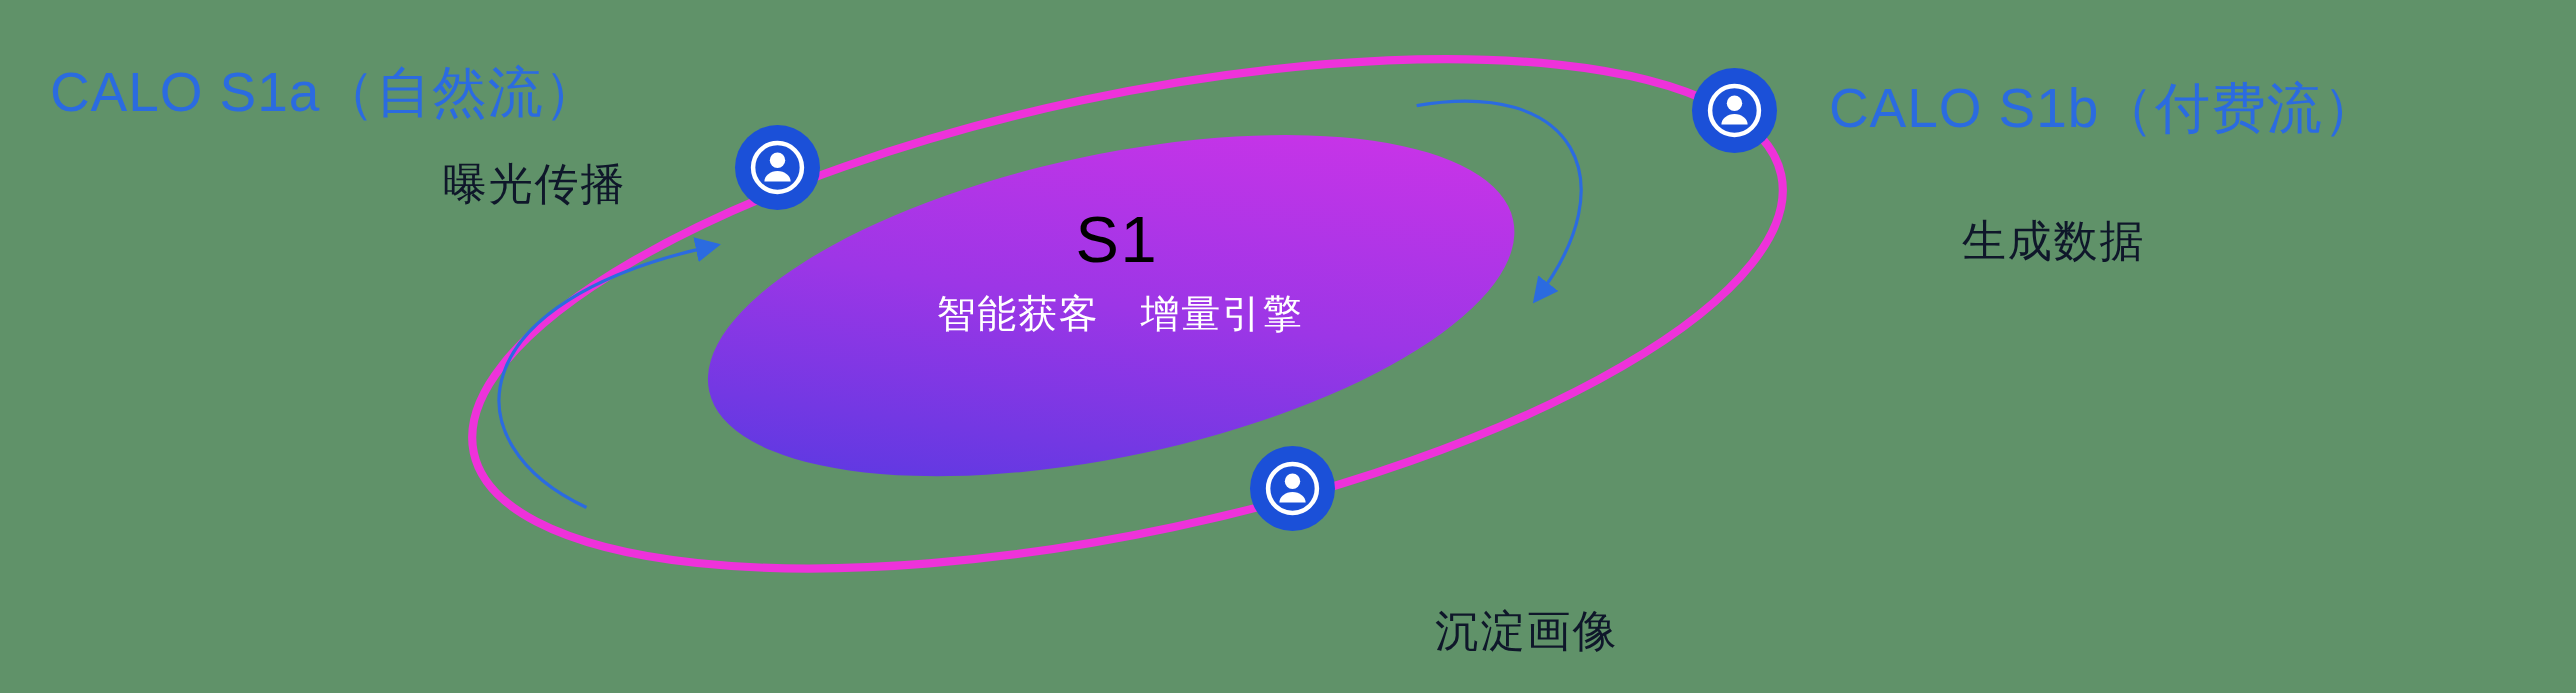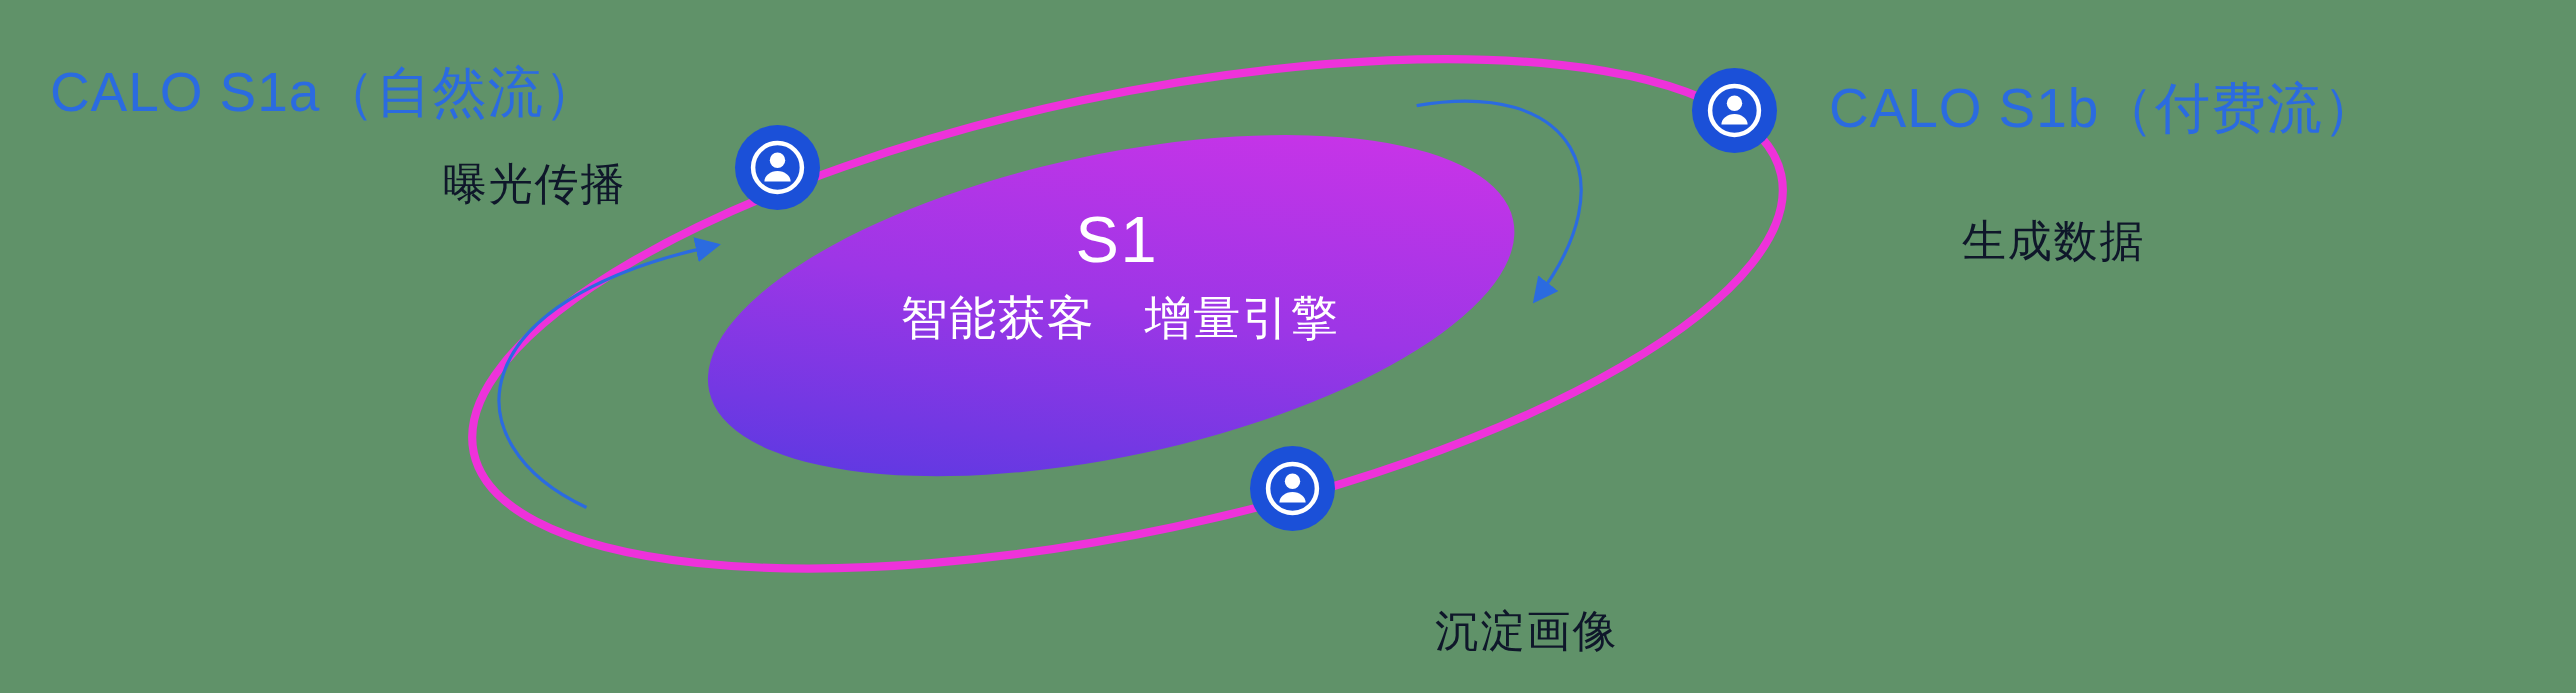--- a/index.html
+++ b/index.html
@@ -15,32 +15,32 @@
   }
   .svg-layer {
     position: absolute;
     left: 0; top: 0;
     width: 2576px; height: 694px;
   }
   .core-title {
     position: absolute;
     left: 1117px; top: 202px;
     transform: translateX(-50%);
-    color: #ffffff;
+    color: #000000;
     font-size: 65px;
     font-weight: 500;
     letter-spacing: 1.8px;
     white-space: nowrap;
   }
   .core-sub {
     position: absolute;
     left: 1120px; top: 287px;
     transform: translateX(-50%);
     color: #ffffff;
-    font-size: 47px;
+    font-size: 39px;
     font-weight: 400;
     letter-spacing: 1.8px;
     white-space: nowrap;
   }
   .sat-title {
     position: absolute;
     color: #2b6be0;
     font-size: 55px;
     font-weight: 500;
     letter-spacing: 0.9px;

